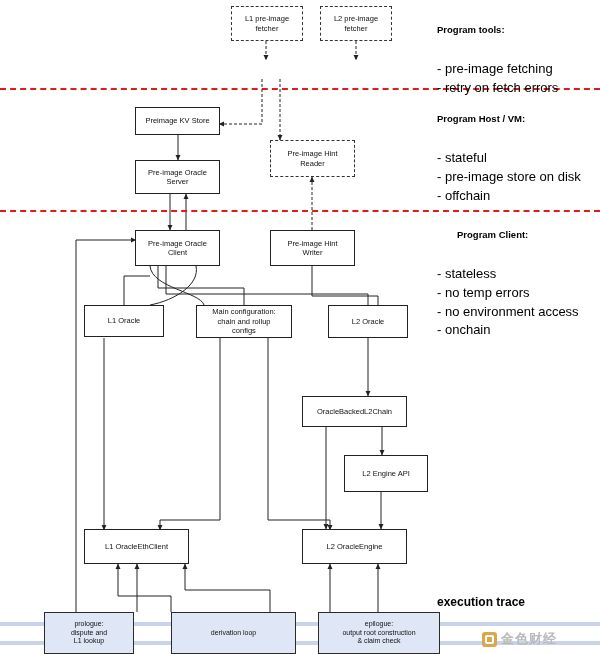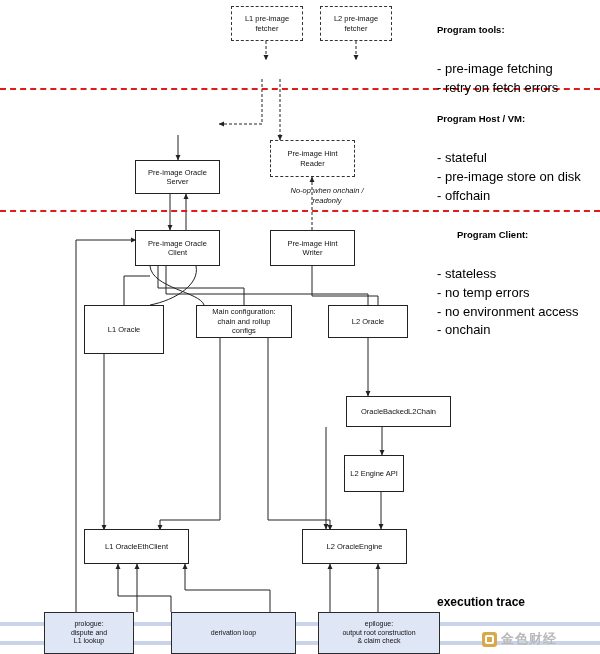--- a/index.html
+++ b/index.html
@@ -186,51 +186,54 @@
   <div class="divider" style="top:210px;"></div>
 
   <div class="node dashed" style="left:231px; top:6px; width:72px; height:35px;">
     <span style="white-space:pre-line">L1 pre-image
 fetcher</span>
   </div>
   <div class="node dashed" style="left:320px; top:6px; width:72px; height:35px;">
     <span style="white-space:pre-line">L2 pre-image
 fetcher</span>
   </div>
+  <div class="node" style="left:135px; top:107px; width:85px; height:28px;">
+    <span style="white-space:pre-line">Preimage KV Store</span>
+  </div>
   <div class="node dashed" style="left:270px; top:140px; width:85px; height:37px;">
     <span style="white-space:pre-line">Pre-image Hint
 Reader</span>
   </div>
   <div class="node" style="left:135px; top:160px; width:85px; height:34px;">
     <span style="white-space:pre-line">Pre-image Oracle
 Server</span>
   </div>
   <div class="node" style="left:135px; top:230px; width:85px; height:36px;">
     <span style="white-space:pre-line">Pre-image Oracle
 Client</span>
   </div>
   <div class="node" style="left:270px; top:230px; width:85px; height:36px;">
     <span style="white-space:pre-line">Pre-image Hint
 Writer</span>
   </div>
-  <div class="node" style="left:84px; top:305px; width:80px; height:49px;">
+  <div class="node" style="left:84px; top:305px; width:80px; height:32px;">
     <span style="white-space:pre-line">L1 Oracle</span>
   </div>
   <div class="node" style="left:196px; top:305px; width:96px; height:33px;">
     <span style="white-space:pre-line">Main configuration:
 chain and rollup
 configs</span>
   </div>
   <div class="node" style="left:328px; top:305px; width:80px; height:33px;">
     <span style="white-space:pre-line">L2 Oracle</span>
   </div>
-  <div class="node" style="left:302px; top:396px; width:105px; height:31px;margin-left:44px;">
+  <div class="node" style="left:302px; top:396px; width:105px; height:31px;">
     <span style="white-space:pre-line">OracleBackedL2Chain</span>
   </div>
-  <div class="node" style="left:344px; top:455px; width:60px; height:37px;">
+  <div class="node" style="left:344px; top:455px; width:84px; height:37px;">
     <span style="white-space:pre-line">L2 Engine API</span>
   </div>
   <div class="node" style="left:84px; top:529px; width:105px; height:35px;">
     <span style="white-space:pre-line">L1 OracleEthClient</span>
   </div>
   <div class="node" style="left:302px; top:529px; width:105px; height:35px;">
     <span style="white-space:pre-line">L2 OracleEngine</span>
   </div>
 
   <div class="rail" style="left:0px; top:622px; width:600px;"></div>
@@ -243,24 +246,20 @@
   </div>
   <div class="node trace" style="left:171px; top:612px; width:125px; height:42px;">
     <span style="white-space:pre-line">derivation loop</span>
   </div>
   <div class="node trace" style="left:318px; top:612px; width:122px; height:42px;">
     <span style="white-space:pre-line">epilogue:
 output root construction
 &amp; claim check</span>
   </div>
 
-  <div class="note-italic" style="left:272px; top:186px; width:110px;">
-    <span style="white-space:pre-line">No-op when onchain /
-readonly</span>
-  </div>
 
   <div class="exec-trace-label" style="left:437px; top:595px;">
     <span>execution trace</span>
   </div>
 
   <div class="section-title" style="left:437px; top:24px;">
     <span>Program tools:</span>
   </div>
   <div class="section-list" style="left:437px; top:41px; white-space:pre-line;">
     <span style="white-space:pre-line">- pre-image fetching

